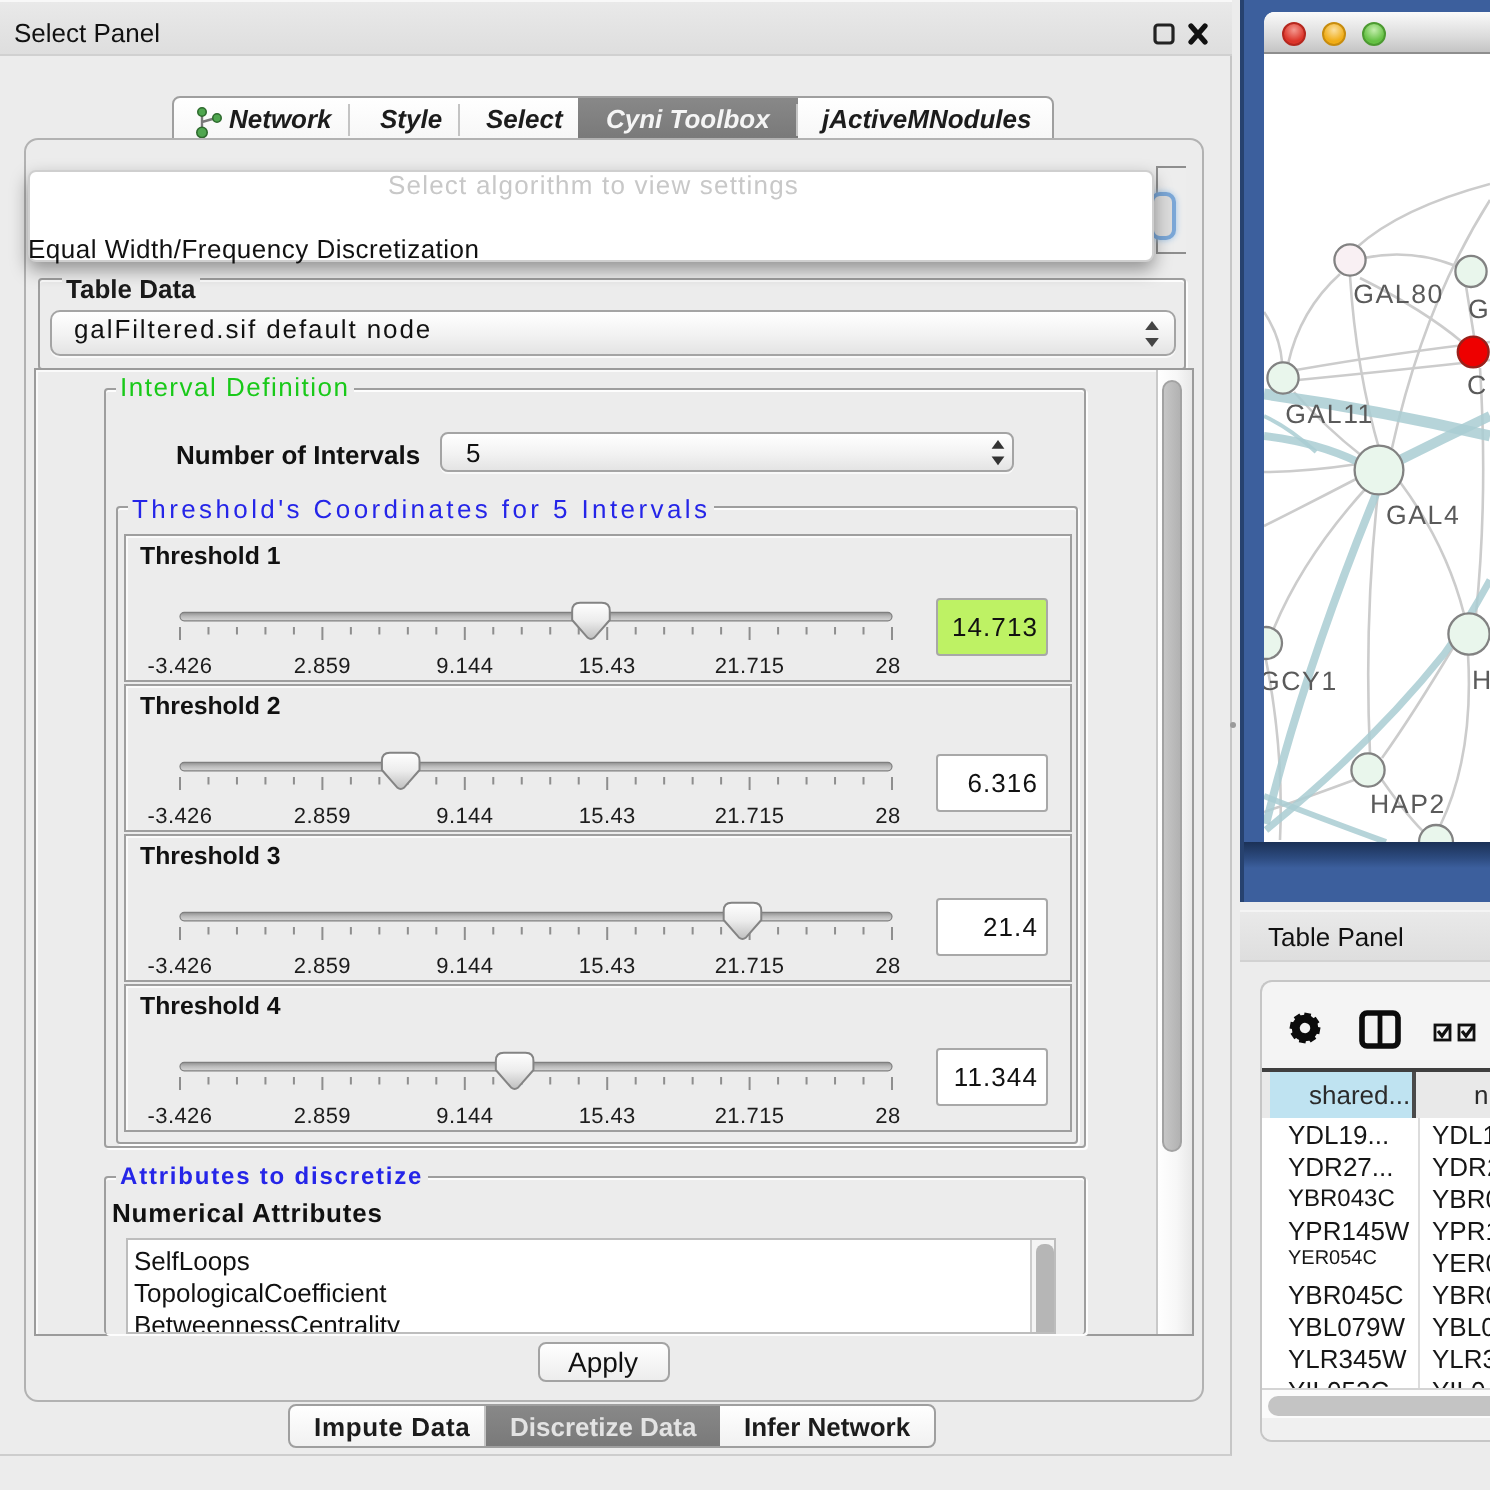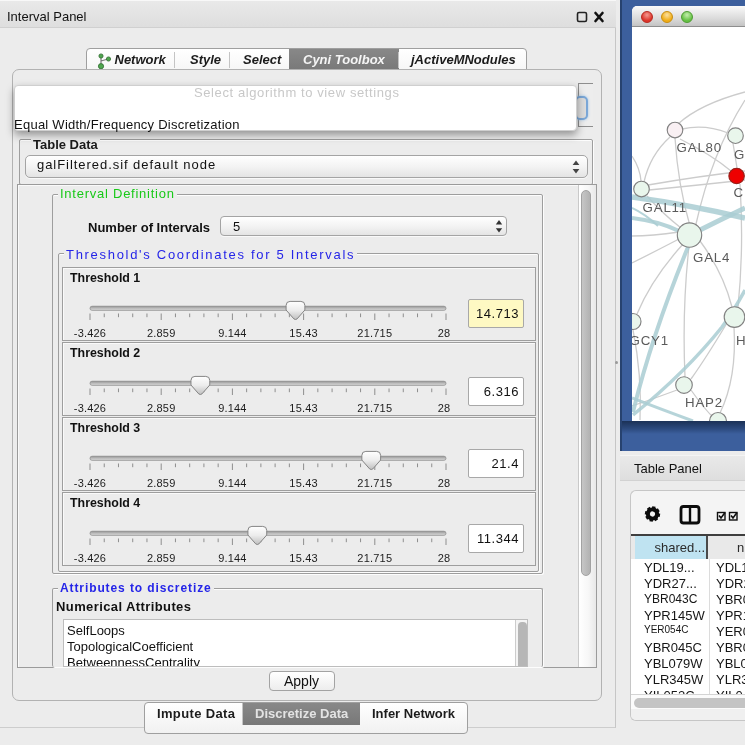--- a/index.html
+++ b/index.html
@@ -4,21 +4,21 @@
 body{width:745px;height:745px;overflow:hidden;background:#f0f0f0;font-family:"Liberation Sans",sans-serif;}
 div{position:absolute;box-sizing:border-box;}
 .t{white-space:nowrap;}
 .combo{border:1px solid #a4a4a4;border-radius:5px;background:linear-gradient(#ffffff,#f2f2f2 55%,#e4e4e4);box-shadow:0 1px 0 rgba(255,255,255,.7);}
 .grp{border:1px solid #9e9e9e;border-radius:2px;box-shadow:inset 0 1px 0 #fdfdfd, 1px 1px 0 #fdfdfd;}
 .gtitle{background:#ececec;padding:0 2px;}
 </style></head><body>
 <div id="root" style="position:relative;width:745px;height:745px;background:#ececec;overflow:hidden;">
 <div style="left:0;top:0;width:616px;height:728px;background:#ececec;border-right:1px solid #c6c6c6;border-bottom:1px solid #cdcdcd;">
 <div style="left:0;top:0;width:616px;height:28px;background:linear-gradient(#e9e9e9,#dedede);border-top:1px solid #f8f8f8;border-bottom:1px solid #d0d0d0;">
-        <div class="t" style="left:7px;top:8px;font-size:13px;color:#111;">Interval Panel</div>
+        <div class="t" style="left:7px;top:8px;font-size:13px;color:#111;">Select Panel</div>
         <svg width="40" height="28" style="position:absolute;left:570px;top:0">
           <rect x="7.5" y="11.5" width="9" height="9" rx="1.5" fill="none" stroke="#222" stroke-width="1.6"></rect>
           <path d="M 25.5 12 L 32.5 20 M 32.5 12 L 25.5 20" stroke="#111" stroke-width="2.6" stroke-linecap="round"></path>
         </svg>
       </div>
 <div style="left:86px;top:48px;width:441px;height:36px;background:linear-gradient(#ffffff,#f1f1f1);border:1px solid #9f9f9f;border-radius:4px;overflow:hidden;font-style:italic;">
 <div style="left:202px;top:0;width:110px;height:22px;background:linear-gradient(#888888,#787878);"></div>
 <div style="left:87px;top:3px;width:1px;height:16px;background:#c4c4c4;"></div>
 <div style="left:142px;top:3px;width:1px;height:16px;background:#c4c4c4;"></div>
 <div style="left:311px;top:3px;width:1px;height:16px;background:#c4c4c4;"></div>
@@ -77,21 +77,21 @@
           <rect x="23.0" y="12.2" width="356.0" height="4.2" rx="2.1" fill="url(#tg)" stroke="#7f7f7f" stroke-width="0.6"></rect>
           <path d="M 23.00 19.5 V 26 M 37.24 19.5 V 23.2 M 51.48 19.5 V 23.2 M 65.72 19.5 V 23.2 M 79.96 19.5 V 23.2 M 94.20 19.5 V 26 M 108.44 19.5 V 23.2 M 122.68 19.5 V 23.2 M 136.92 19.5 V 23.2 M 151.16 19.5 V 23.2 M 165.40 19.5 V 26 M 179.64 19.5 V 23.2 M 193.88 19.5 V 23.2 M 208.12 19.5 V 23.2 M 222.36 19.5 V 23.2 M 236.60 19.5 V 26 M 250.84 19.5 V 23.2 M 265.08 19.5 V 23.2 M 279.32 19.5 V 23.2 M 293.56 19.5 V 23.2 M 307.80 19.5 V 26 M 322.04 19.5 V 23.2 M 336.28 19.5 V 23.2 M 350.52 19.5 V 23.2 M 364.76 19.5 V 23.2 M 379.00 19.5 V 26" stroke="#8e8e8e" stroke-width="1"></path>
           <text x="23.0" y="42.5" font-size="11px" letter-spacing="0.2" fill="#1c1c1c" text-anchor="middle" font-family="Liberation Sans">-3.426</text>
           <text x="94.2" y="42.5" font-size="11px" letter-spacing="0.2" fill="#1c1c1c" text-anchor="middle" font-family="Liberation Sans">2.859</text>
           <text x="165.4" y="42.5" font-size="11px" letter-spacing="0.2" fill="#1c1c1c" text-anchor="middle" font-family="Liberation Sans">9.144</text>
           <text x="236.6" y="42.5" font-size="11px" letter-spacing="0.2" fill="#1c1c1c" text-anchor="middle" font-family="Liberation Sans">15.43</text>
           <text x="307.8" y="42.5" font-size="11px" letter-spacing="0.2" fill="#1c1c1c" text-anchor="middle" font-family="Liberation Sans">21.715</text>
           <text x="377.0" y="42.5" font-size="11px" letter-spacing="0.2" fill="#1c1c1c" text-anchor="middle" font-family="Liberation Sans">28</text>
           <path d="M 219.08,16 L 219.08,11.4 Q 219.08,7.4 223.08,7.4 L 233.88,7.4 Q 237.88,7.4 237.88,11.4 L 237.88,16 L 230.08,24.9 Q 228.48,26.1 226.88,24.9 Z" fill="url(#th)" stroke="#848484" stroke-width="1"></path>
         </svg>
-<div style="left:405px;top:31px;width:56px;height:29px;background:#fef9c3;border:1px solid #a8a8a8;border-radius:2px;">
+<div style="left:405px;top:31px;width:56px;height:29px;background:#bef264;border:1px solid #a8a8a8;border-radius:2px;">
           <div class="t" style="right:4px;top:6px;font-size:13px;letter-spacing:0.55px;color:#111;">14.713</div>
         </div>
 </div>
 <div style="left:62px;top:342px;width:474px;height:74px;background:#ececec;border:1px solid #9e9e9e;box-shadow:inset 1px 1px 0 #fafafa;">
 <div class="t" style="left:7px;top:2.5px;font-size:12.4px;font-weight:bold;color:#111;">Threshold 2</div>
 <svg width="410" height="50" style="position:absolute;left:4px;top:26px">
           <defs>
             <linearGradient id="tg" x1="0" y1="0" x2="0" y2="1">
               <stop offset="0" stop-color="#8f8f8f"></stop>
               <stop offset="0.45" stop-color="#b9b9b9"></stop>
@@ -181,21 +181,21 @@
 <div style="left:63px;top:619px;width:465px;height:48px;background:#ffffff;border:1px solid #bdbdbd;overflow:hidden;">
         <div class="t" style="left:3px;top:3px;font-size:13px;color:#111;">SelfLoops</div>
         <div class="t" style="left:3px;top:19px;font-size:13px;color:#111;">TopologicalCoefficient</div>
         <div class="t" style="left:3px;top:35px;font-size:13px;color:#111;">BetweennessCentrality</div>
         <div style="left:451px;top:0;width:13px;height:48px;background:#f4f4f4;border-left:1px solid #cccccc;">
           <div style="left:2px;top:2px;width:9px;height:60px;background:#b6b6b6;border-radius:4px;"></div>
         </div>
       </div>
 <div style="left:269px;top:671px;width:66px;height:20px;background:linear-gradient(#ffffff,#ededed);border:1px solid #a3a3a3;border-radius:4px;"></div>
 <div class="t" style="left:284px;top:673px;font-size:14px;color:#111;">Apply</div>
-<div style="left:144px;top:702px;width:324px;height:32px;background:linear-gradient(#ffffff,#f1f1f1);border:1px solid #9f9f9f;border-radius:4px;overflow:hidden;">
+<div style="left:144px;top:702px;width:324px;height:22px;background:linear-gradient(#ffffff,#f1f1f1);border:1px solid #9f9f9f;border-radius:4px;overflow:hidden;">
 <div style="left:97px;top:0;width:118px;height:22px;background:linear-gradient(#888888,#787878);"></div>
 <div style="left:97px;top:0;width:1px;height:22px;background:#c4c4c4;"></div>
 <div class="t" style="left:12px;top:2.5px;font-size:13px;font-weight:bold;letter-spacing:0.35px;color:#1c1c1c;">Impute Data</div>
 <div class="t" style="left:110px;top:2.5px;font-size:13px;font-weight:bold;color:#e3e3e3;">Discretize Data</div>
 <div class="t" style="left:227px;top:2.5px;font-size:13px;font-weight:bold;color:#1c1c1c;">Infer Network</div>
 </div>
 </div>
 <div style="left:615px;top:361px;width:3px;height:3px;background:#9a9a9a;border-radius:2px;"></div>
 <div style="left:620px;top:0;width:125px;height:451px;background:#3c5f9d;border-left:2px solid #27426f;overflow:hidden;">
 <div style="left:0;top:421px;width:125px;height:13px;background:linear-gradient(#1b3156,#2c4a7e 60%,#3c5f9d);"></div>

